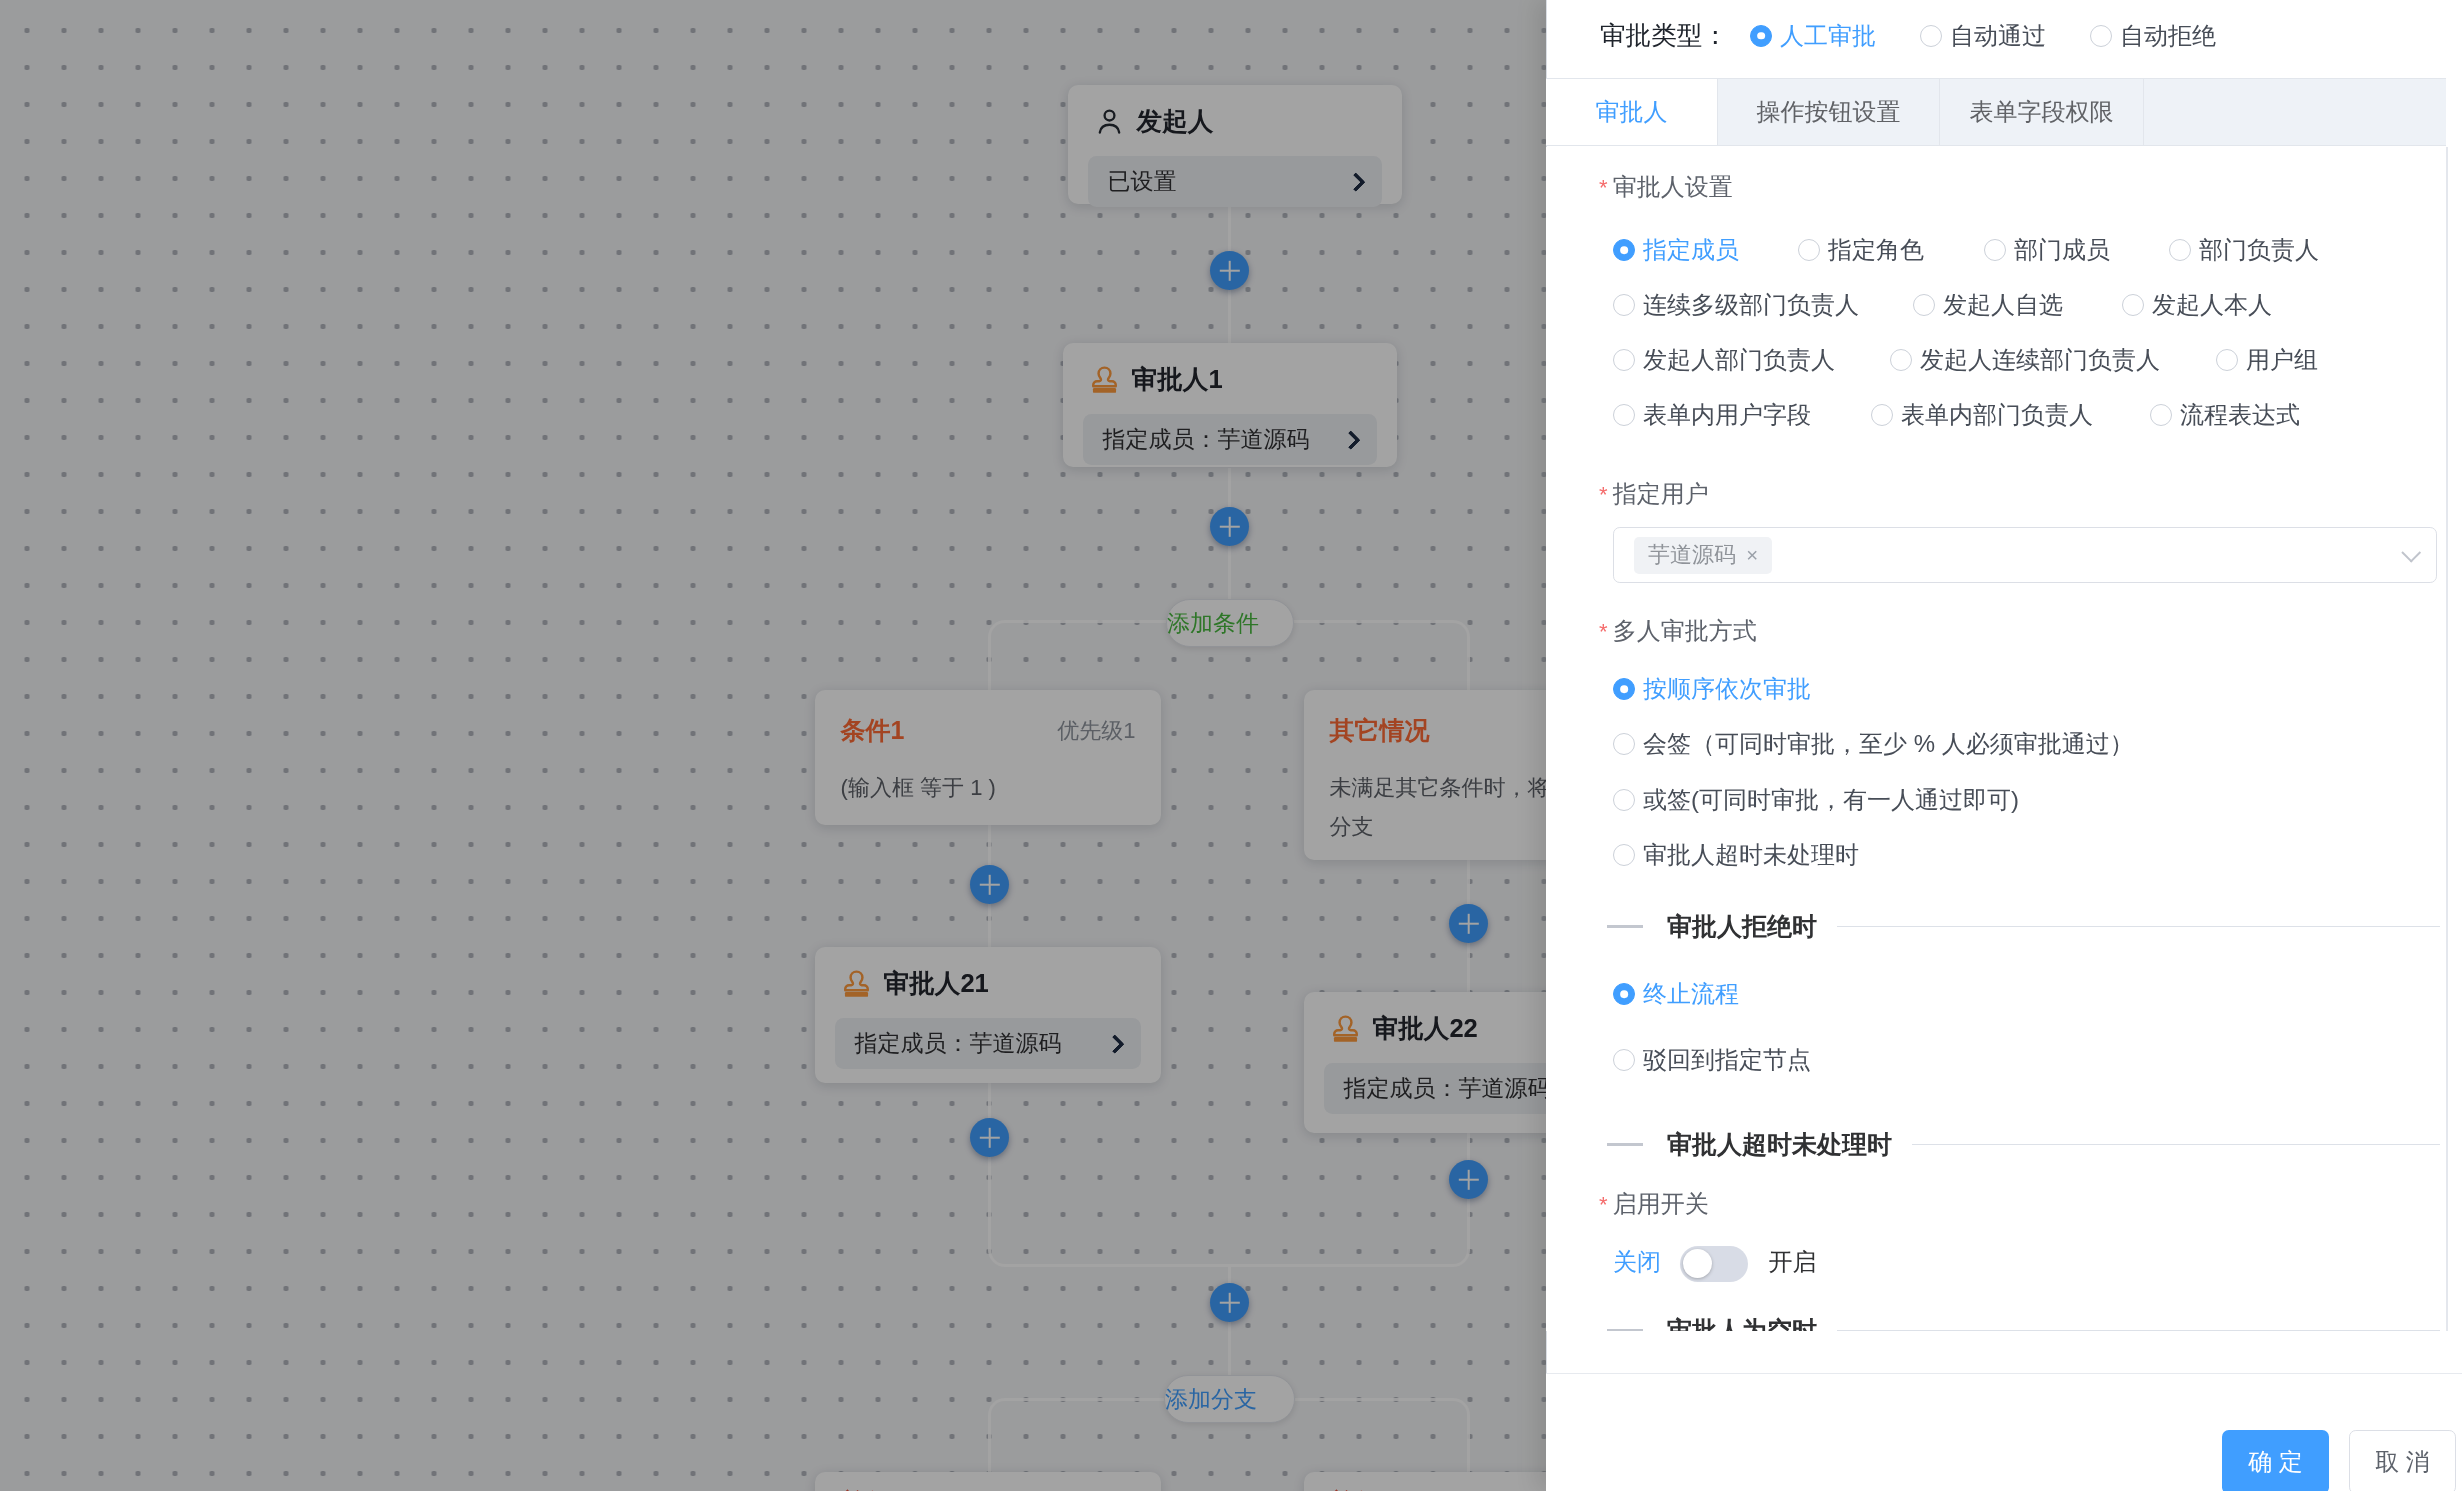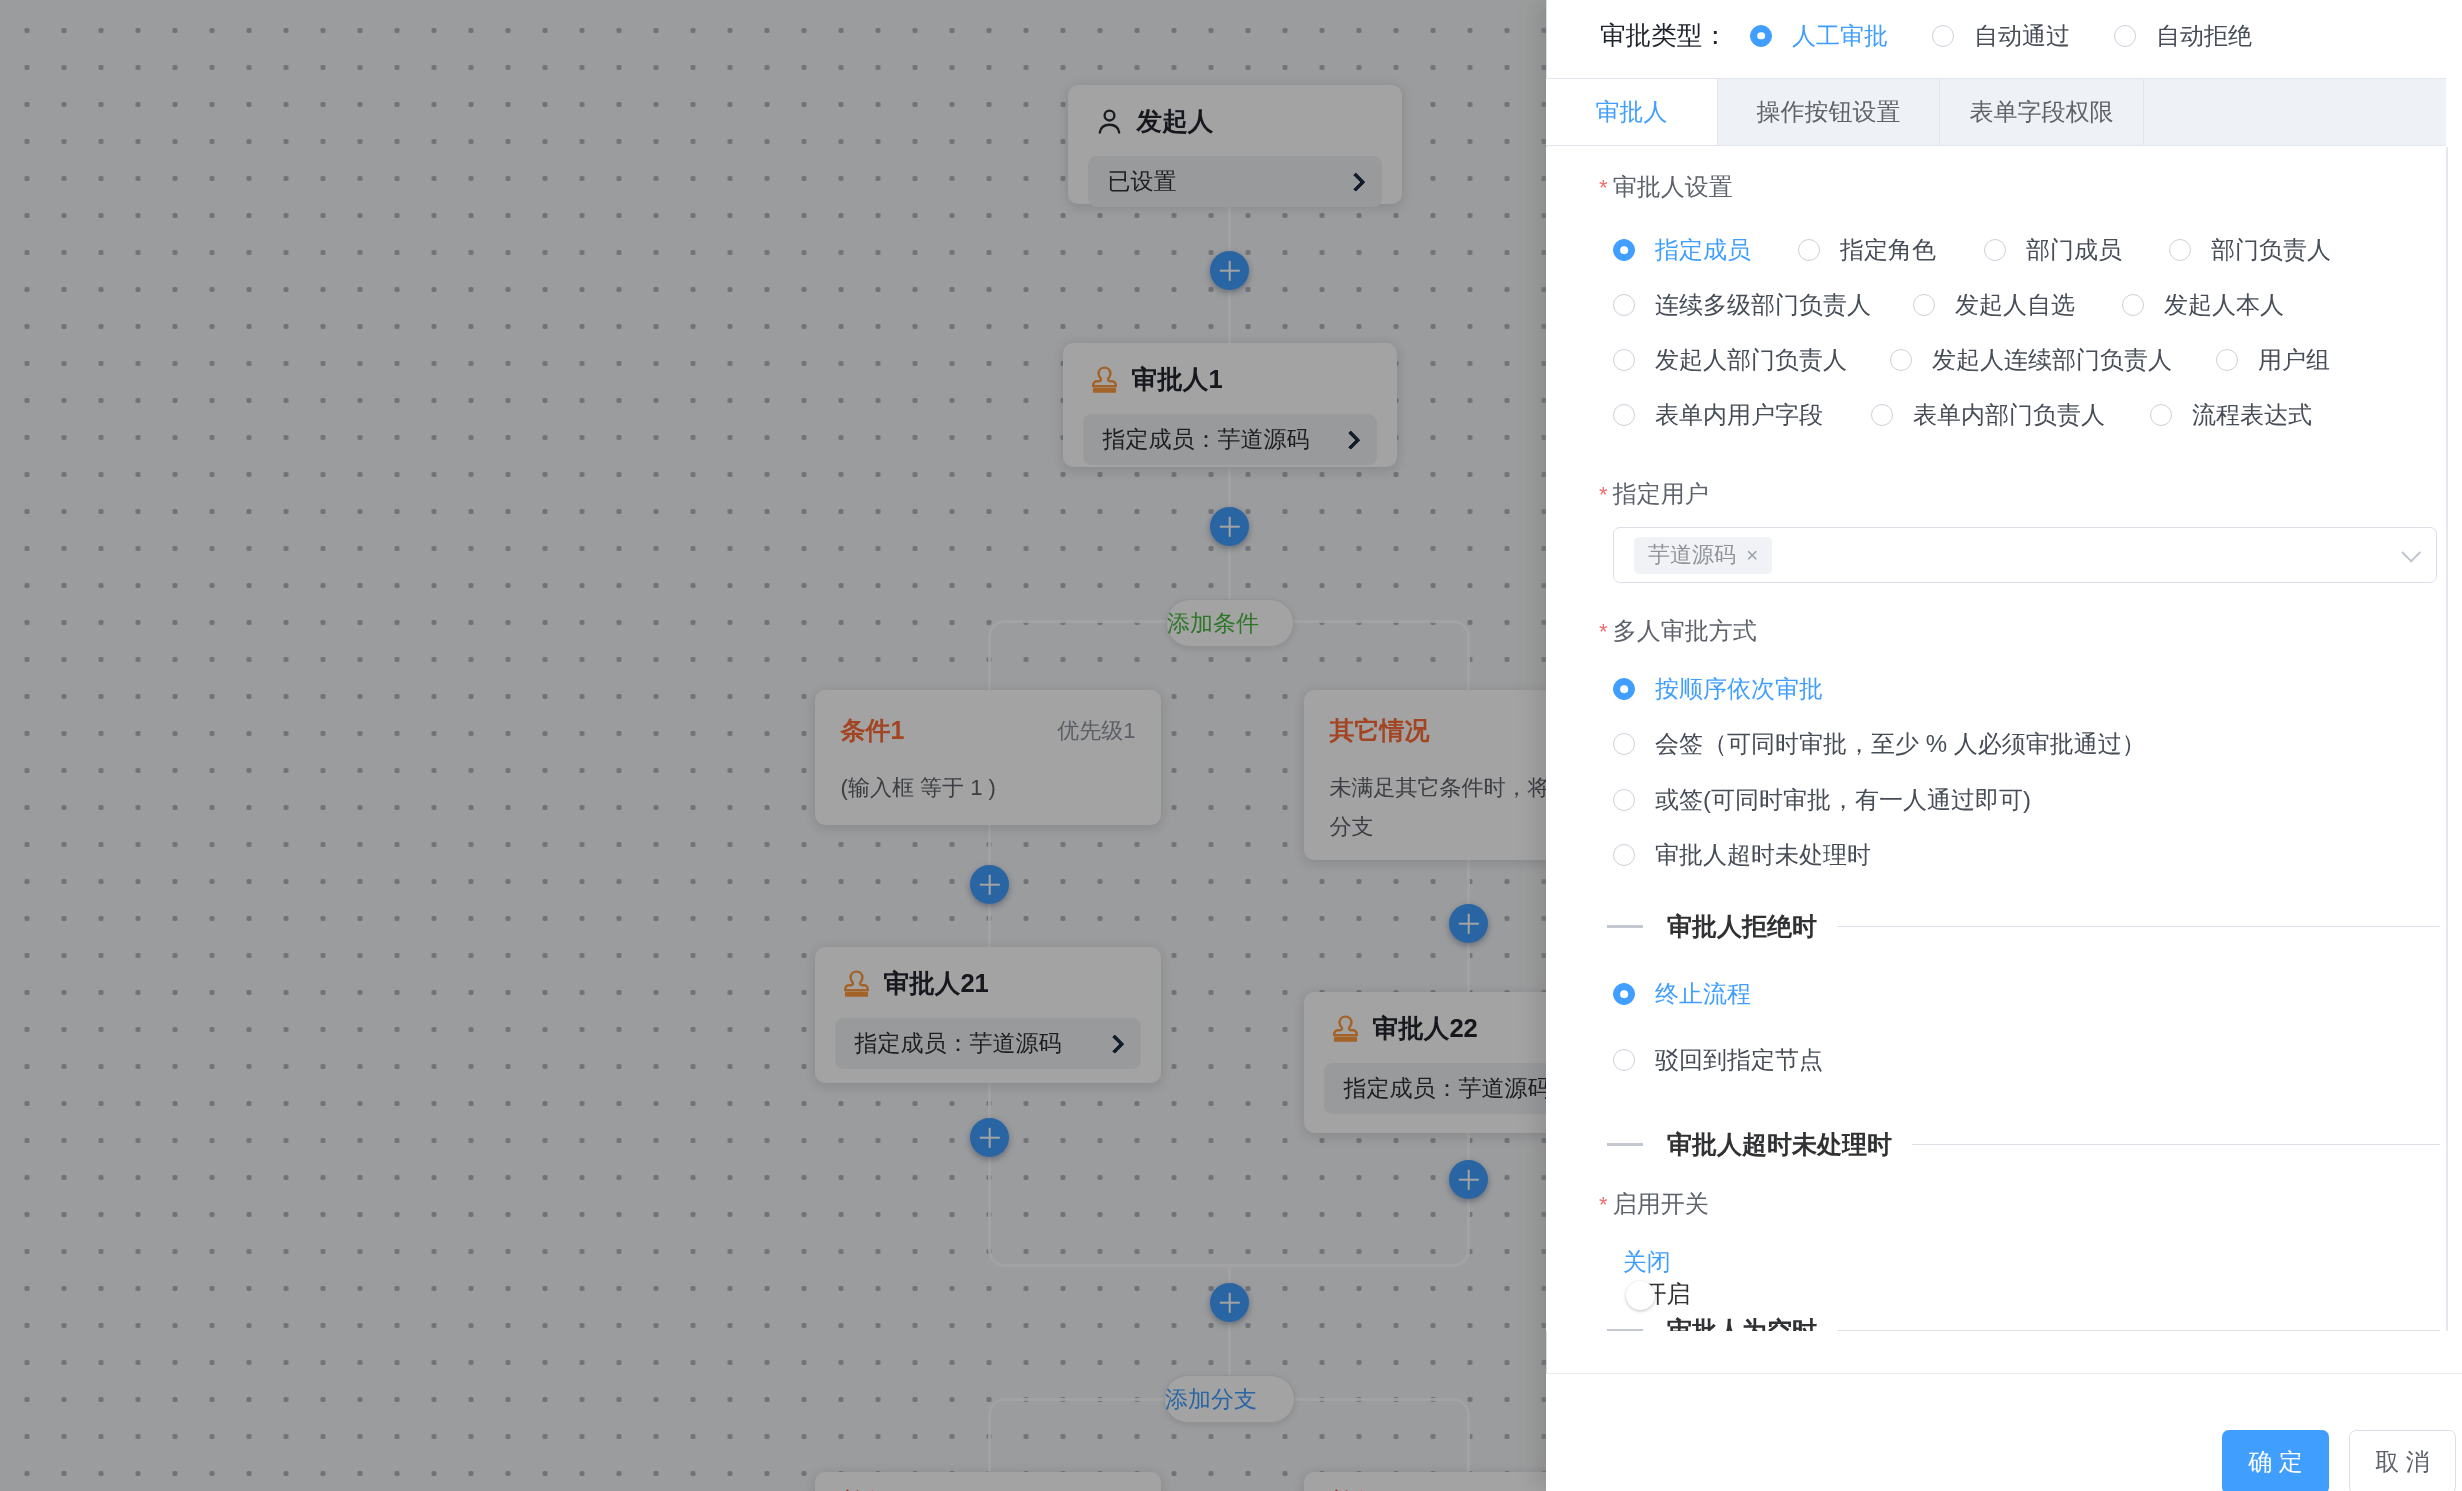--- a/index.html
+++ b/index.html
@@ -55,21 +55,21 @@
     border-left:0.9px solid #d9dde3; box-shadow:-10.2px 0 20.4px rgba(0,0,0,.10); }
 
   .pt-row { position:absolute; left:1598px; top:17px; display:flex; align-items:center; height:37px; }
   .pt-label { font-size:25.6px; font-weight:400; color:#1f242c; margin-right:22px; }
 
   .radio { width:22px; height:22px; border-radius:50%; border:1.7px solid #ccd1d9; background:#fff;
     position:relative; flex:0 0 auto; cursor:pointer; }
   .radio.sel { border-color:#409eff; background:#409eff; }
   .radio.sel::after { content:""; position:absolute; left:50%; top:50%; width:7.7px; height:7.7px;
     border-radius:50%; background:#fff; transform:translate(-50%,-50%); }
-  .r-item { position:absolute; display:flex; align-items:center; gap:20px; height:34px; cursor:pointer; }
+  .r-item { position:absolute; display:flex; align-items:center; gap:8px; height:34px; cursor:pointer; }
   .r-label { font-size:24px; color:#474d57; white-space:nowrap; }
   .r-item.sel .r-label { color:#409eff; }
   .pt-row .r-item { position:static; margin-right:44px; }
 
   
   #tabbar { position:absolute; left:1546px; top:78px; width:900px; height:68px; background:#eef2f7;
     border-top:0.9px solid #e2e6ec; border-bottom:0.9px solid #e2e6ec; display:flex; }
   .tab { height:100%; display:flex; align-items:center; justify-content:center; font-size:24px;
     color:#606266; border-right:0.9px solid #e2e6ec; cursor:pointer; }
   .tab.active { background:#fff; color:#409eff; }
@@ -86,21 +86,21 @@
     padding:0 13.6px; font-size:22px; color:#8f9399; }
   .tag-x { font-size:20.4px; color:#9aa0a8; cursor:pointer; }
   .sel-arrow { margin-left:auto; width:13.6px; height:13.6px; border-right:2.6px solid #c0c4cc;
     border-bottom:2.6px solid #c0c4cc; transform:rotate(45deg) translateY(-3.4px); }
 
   .divider { position:absolute; display:flex; align-items:center; width:833px; left:61px; }
   .divider .dash { width:36px; height:2.6px; background:#c3c7cf; margin-right:24px; flex:0 0 auto; }
   .divider .d-text { font-size:25px; font-weight:700; color:#303133; white-space:nowrap; }
   .divider .d-line { flex:1 1 auto; height:1.7px; background:#dde1e8; margin-left:20.4px; }
 
-  .switch-row { position:absolute; left:76px; top:1099px; display:flex; align-items:center; height:37px;flex-direction:column; }
+  .switch-row { position:absolute; left:67px; top:1099px; display:flex; align-items:flex-start; height:37px; }
   .sw-off { font-size:24px; color:#409eff; margin-right:19px; cursor:pointer; }
   .sw-on  { font-size:24px; color:#303133; margin-left:20.4px; cursor:pointer; }
   .switch { width:68px; height:36px; border-radius:18px; background:#d8dce6; position:relative; cursor:pointer; }
   .switch .knob { position:absolute; left:3.4px; top:3.4px; width:29px; height:29px; border-radius:50%; background:#fff;
     box-shadow:0 0.9px 3.4px rgba(0,0,0,.25); }
 
   #footer { position:absolute; left:1546px; top:1373px; width:917px; height:118px; background:#fff;
     border-top:1.7px solid #e7eaef; }
   .btn { position:absolute; top:56px; height:64px; border-radius:6.8px; font-size:24px;
     display:flex; align-items:center; justify-content:center; cursor:pointer; white-space:nowrap; }

